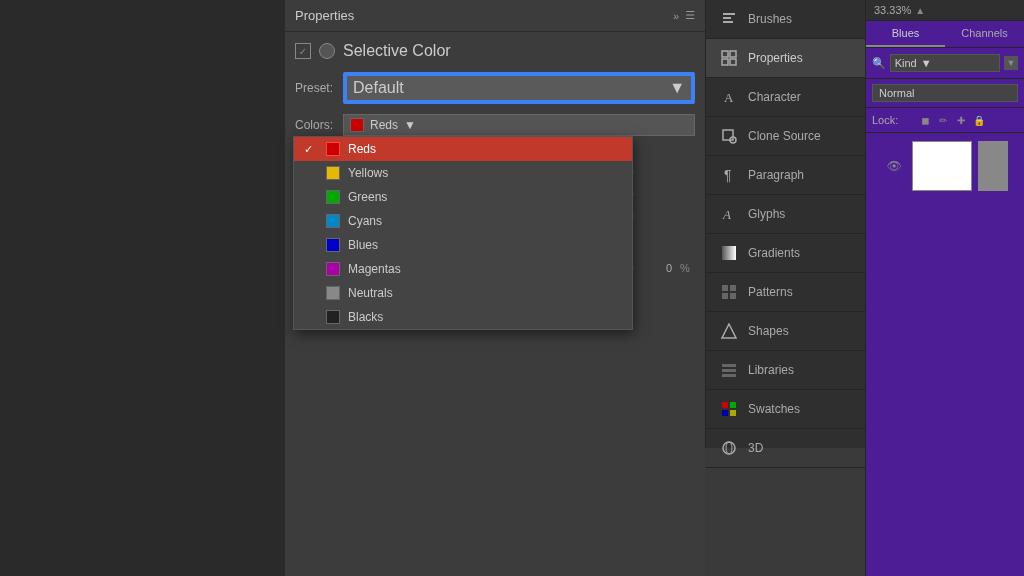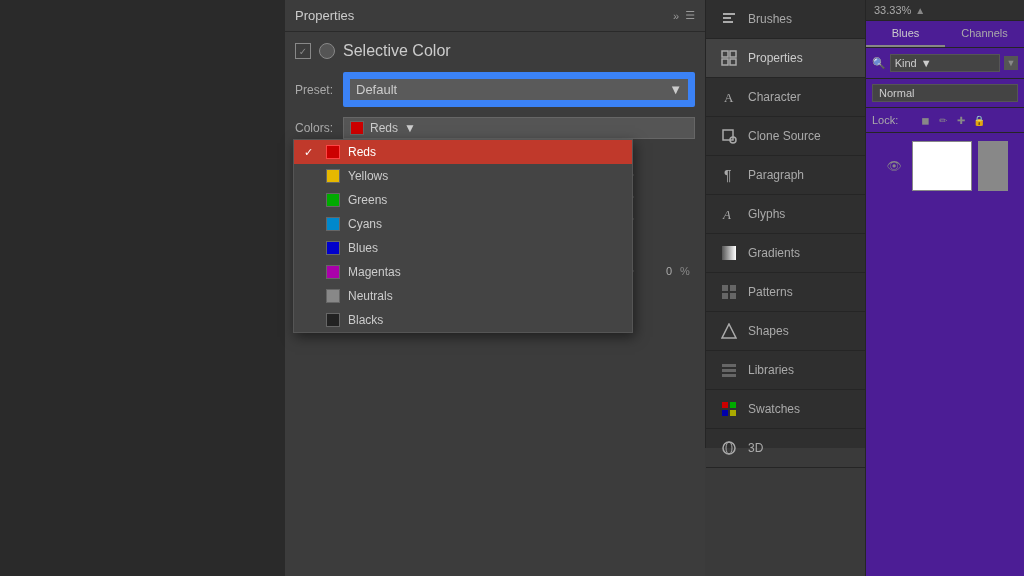--- a/index.html
+++ b/index.html
@@ -102,24 +102,24 @@
 
     .preset-label {
       color: #aaa;
       font-size: 12px;
       min-width: 40px;
     }
 
     .preset-dropdown {
       flex: 1;
       background: #5a5a5a;
-      border: 7px solid #3b82f6;
+      border: 4px solid #3b82f6;
       color: #ccc;
       padding: 3px 6px;
-      font-size: 13px;
+      font-size: 16px;
       display: flex;
       align-items: center;
       justify-content: space-between;
       cursor: pointer;
       border-radius: 2px;
     }
 
     .colors-row {
       display: flex;
       align-items: center;

